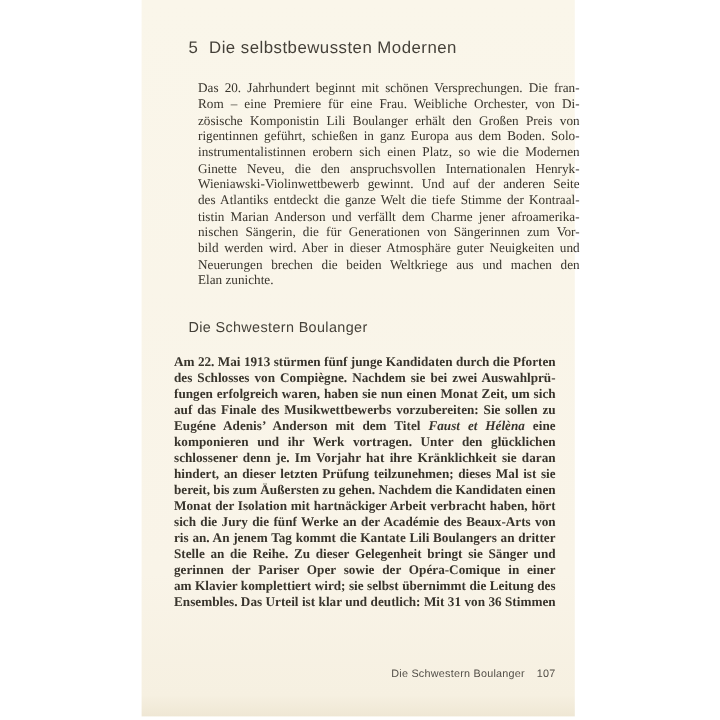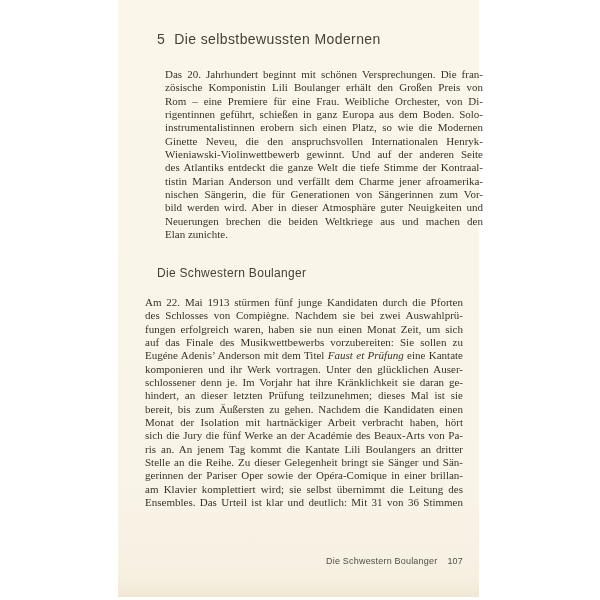--- a/index.html
+++ b/index.html
@@ -50,21 +50,21 @@
   }
   .para {
     position: absolute;
     left: 27px;
     width: 318px;
     font-family: "Liberation Serif", serif;
     font-size: 11px;
     color: #38342c;
   }
   .para-1 { top: 68px; margin-left: 20px; }
-  .para-2 { top: 296px; }
+  .para-2 { top: 296px; font-weight: bold; }
   .line {
     height: 13.35px;
     line-height: 13.35px;
     text-align: justify;
     text-align-last: justify;
     white-space: normal;
     overflow: hidden;
   }
   .line-last { text-align-last: left; }
   .line i { font-style: italic; }
@@ -88,42 +88,42 @@
 
 <div class="stage">
   <div class="page">
 
     <div class="chapter-heading">
       <span class="chapter-number">5</span><span class="chapter-title">Die selbstbewussten Modernen</span>
     </div>
 
     <div class="para para-1">
         <div class="line"><span>Das 20. Jahrhundert beginnt mit schönen Versprechungen. Die fran-</span></div>
+        <div class="line"><span>Rom – eine Premiere für eine Frau. Weibliche Orchester, von Di-</span></div>
         <div class="line"><span>zösische Komponistin Lili Boulanger erhält den Großen Preis von</span></div>
-        <div class="line"><span>Rom – eine Premiere für eine Frau. Weibliche Orchester, von Di-</span></div>
         <div class="line"><span>rigentinnen geführt, schießen in ganz Europa aus dem Boden. Solo-</span></div>
         <div class="line"><span>instrumentalistinnen erobern sich einen Platz, so wie die Modernen</span></div>
         <div class="line"><span>Ginette Neveu, die den anspruchsvollen Internationalen Henryk-</span></div>
         <div class="line"><span>Wieniawski-Violinwettbewerb gewinnt. Und auf der anderen Seite</span></div>
         <div class="line"><span>des Atlantiks entdeckt die ganze Welt die tiefe Stimme der Kontraal-</span></div>
         <div class="line"><span>tistin Marian Anderson und verfällt dem Charme jener afroamerika-</span></div>
         <div class="line"><span>nischen Sängerin, die für Generationen von Sängerinnen zum Vor-</span></div>
         <div class="line"><span>bild werden wird. Aber in dieser Atmosphäre guter Neuigkeiten und</span></div>
         <div class="line"><span>Neuerungen brechen die beiden Weltkriege aus und machen den</span></div>
         <div class="line line-last"><span>Elan zunichte.</span></div>
       </div>
 
     <div class="section-heading">Die Schwestern Boulanger</div>
 
     <div class="para para-2">
         <div class="line"><span>Am 22. Mai 1913 stürmen fünf junge Kandidaten durch die Pforten</span></div>
         <div class="line"><span>des Schlosses von Compiègne. Nachdem sie bei zwei Auswahlprü-</span></div>
         <div class="line"><span>fungen erfolgreich waren, haben sie nun einen Monat Zeit, um sich</span></div>
         <div class="line"><span>auf das Finale des Musikwettbewerbs vorzubereiten: Sie sollen zu</span></div>
-        <div class="line"><span>Eugéne Adenis’ Anderson mit dem Titel </span><i>Faust et Prüfung</i><span> eine Kantate</span></div>
+        <div class="line"><span>Eugéne Adenis’ Anderson mit dem Titel </span><i>Faust et Hélèna</i><span> eine Kantate</span></div>
         <div class="line"><span>komponieren und ihr Werk vortragen. Unter den glücklichen Auser-</span></div>
         <div class="line"><span>schlossener denn je. Im Vorjahr hat ihre Kränklichkeit sie daran ge-</span></div>
         <div class="line"><span>hindert, an dieser letzten Prüfung teilzunehmen; dieses Mal ist sie</span></div>
         <div class="line"><span>bereit, bis zum Äußersten zu gehen. Nachdem die Kandidaten einen</span></div>
         <div class="line"><span>Monat der Isolation mit hartnäckiger Arbeit verbracht haben, hört</span></div>
         <div class="line"><span>sich die Jury die fünf Werke an der Académie des Beaux-Arts von Pa-</span></div>
         <div class="line"><span>ris an. An jenem Tag kommt die Kantate Lili Boulangers an dritter</span></div>
         <div class="line"><span>Stelle an die Reihe. Zu dieser Gelegenheit bringt sie Sänger und Sän-</span></div>
         <div class="line"><span>gerinnen der Pariser Oper sowie der Opéra-Comique in einer brillan-</span></div>
         <div class="line"><span>am Klavier komplettiert wird; sie selbst übernimmt die Leitung des</span></div>

